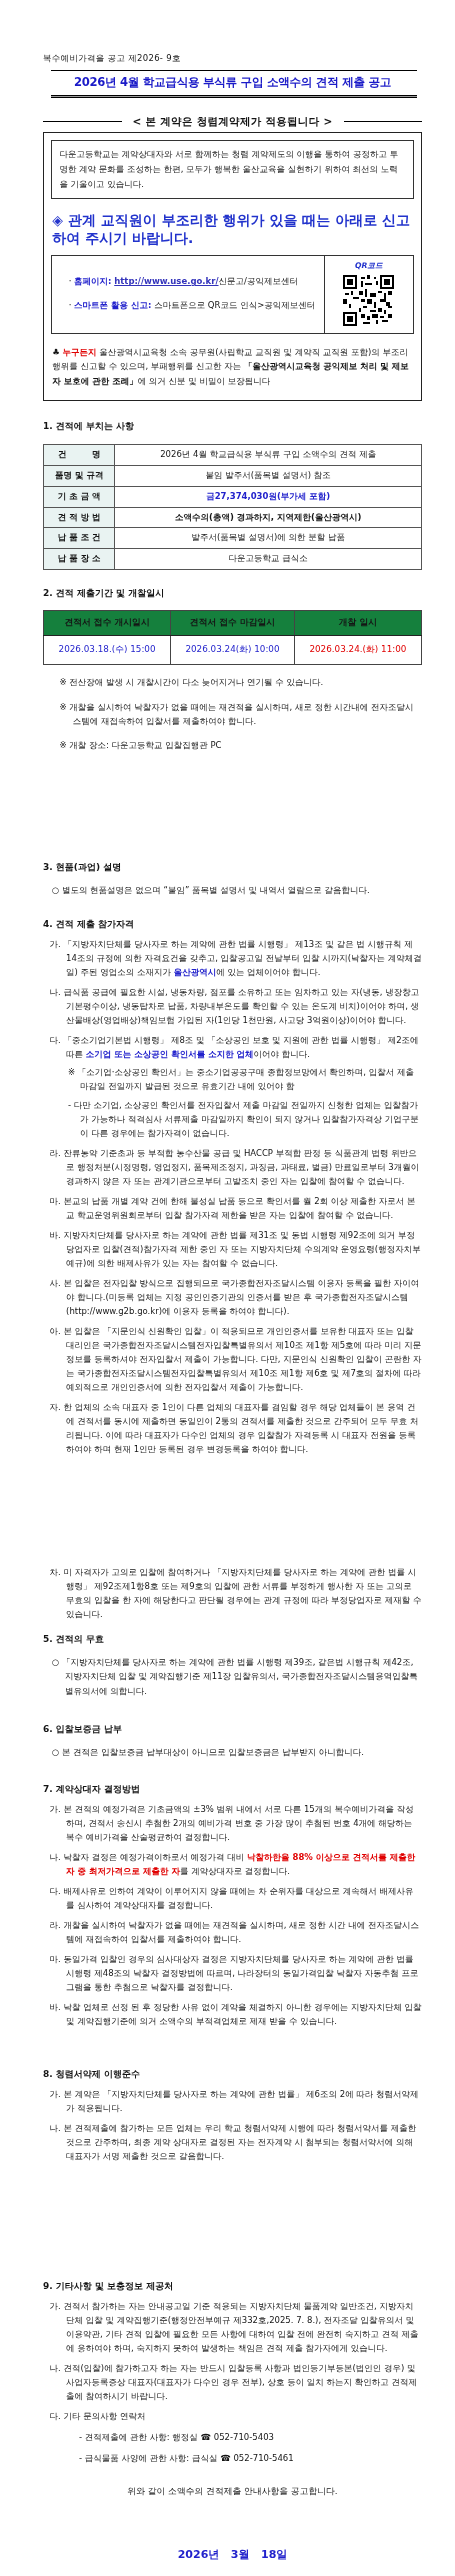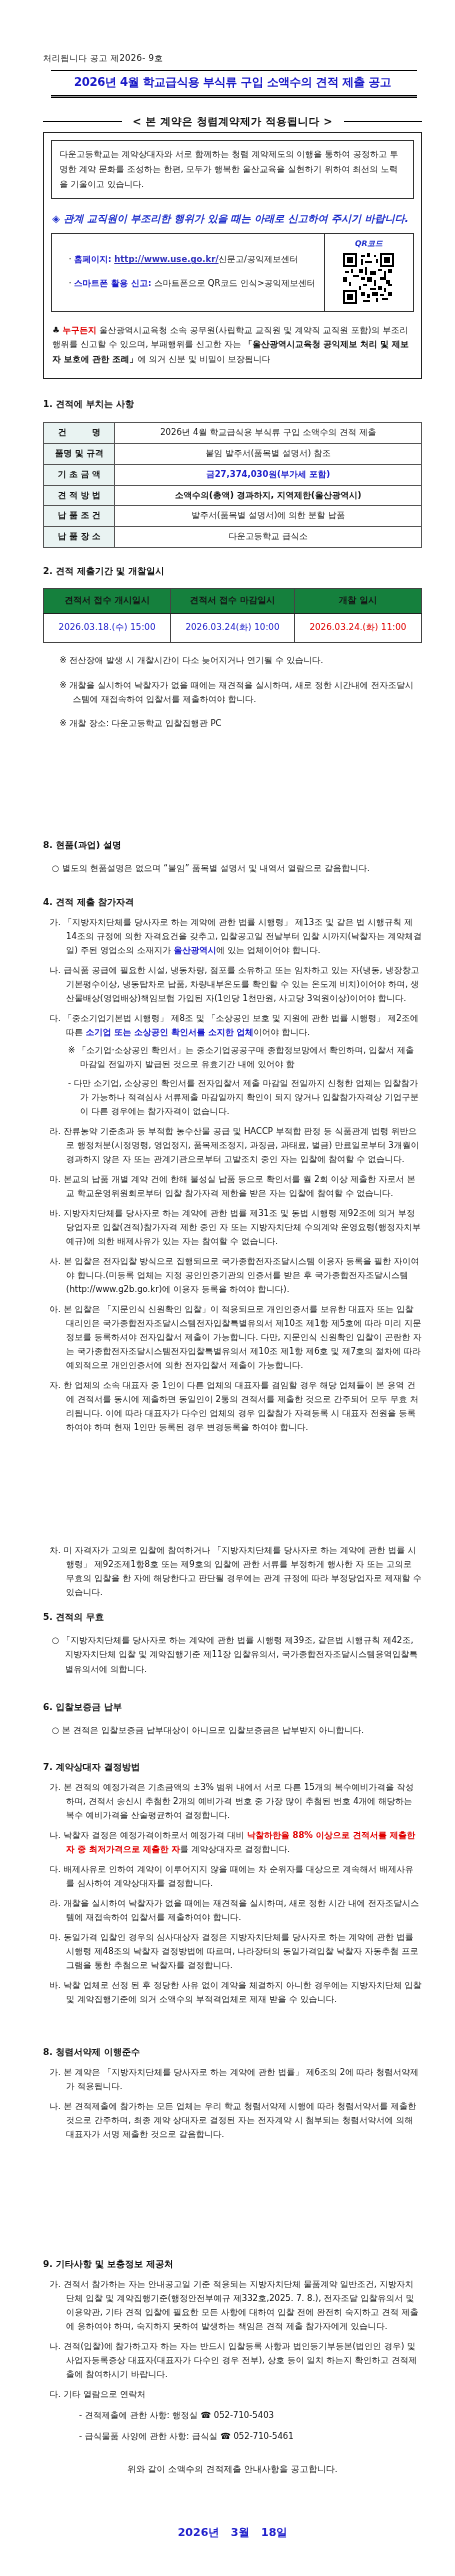--- a/index.html
+++ b/index.html
@@ -13,21 +13,21 @@
   .rule-thin { border:none; border-top:0.9px solid #000; margin:5px 5.5px 0 7.7px; }
   .title { text-align:center; color:#1b1bc8; font-weight:bold; font-size:11.6px; margin-top:3.9px; letter-spacing:-0.3px; }
   .rule-thick { margin:5px 5.5px 0 7.7px; height:1.4px; background:#9a9a9a; border-top:0.9px solid #000; border-bottom:0.9px solid #000; }
 
   .integrity-head { display:flex; align-items:center; margin-top:16.5px; }
   .integrity-head .line { flex:1; border-top:1.1px solid #000; height:0; }
   .integrity-head .txt { margin:0 11px; font-size:10.5px; font-weight:bold; letter-spacing:0.3px; white-space:nowrap; }
 
   .outer-box { border:1.1px solid #222; margin-top:3.3px; padding:6.6px 7.2px 12px; }
   .inner-box { border:0.9px solid #333; padding:6px 7.2px; line-height:15px; font-size:8.5px; }
-  .report-line { color:#2233cc; font-weight:bold; margin:13.2px 1.1px 0; font-size:10px;font-style:italic; }
+  .report-line { color:#2233cc; font-weight:bold; margin:13.2px 1.1px 0; font-size:14px; }
   .qr-wrap { border:0.9px solid #333; margin-top:7.2px; display:flex; align-items:stretch; }
   .qr-left { flex:1; display:flex; flex-direction:column; justify-content:center; gap:12px; padding:8.8px 4.4px 8.8px 16.5px; }
   .bullet-line { font-size:8.5px; }
   .b-label { color:#2222cc; font-weight:bold; }
   .b-url { color:#3333bb; font-weight:bold; text-decoration:underline; }
   .qr-right { width:88px; border-left:0.9px solid #333; display:flex; flex-direction:column; align-items:center; padding:5px 0 6.6px; }
   .qr-label { color:#2233cc; font-weight:bold; font-style:italic; font-size:7.7px; margin-bottom:3.9px; }
   svg.qr { width:51px; height:51px; }
   .anyone { margin:11px 1.1px 0; line-height:14.6px; font-size:8.5px; }
   .red { color:#e00000; }
@@ -64,21 +64,21 @@
   .gap-big { margin-top:109px; }
   .contact { margin:8.8px 0 0 36px; font-size:8.5px; }
   .closing { text-align:center; margin-top:21px; font-size:8.8px; }
   .date { text-align:center; margin-top:49px; color:#2222cc; font-weight:bold; font-size:11px; word-spacing:7.7px; }
 </style>
 </head>
 <body>
 
 <div class="page">
 
-  <div class="ref">처리됩니다 공고 제2026- 9호</div>
+  <div class="ref">복수예비가격을 공고 제2026- 9호</div>
   <hr class="rule-thin">
   <div class="title">2026년 4월 학교급식용 부식류 구입 소액수의 견적 제출 공고</div>
   <div class="rule-thick"></div>
 
   <div class="integrity-head">
     <div class="line"></div>
     <div class="txt">&lt; 본 계약은 청렴계약제가 적용됩니다 &gt;</div>
     <div class="line"></div>
   </div>
 
@@ -209,21 +209,21 @@
         <td class="c-blue">2026.03.24(화) 10:00</td>
         <td class="c-red">2026.03.24.(화) 11:00</td>
       </tr>
     </tbody>
   </table>
 
   <div class="note">※ 전산장애 발생 시 개찰시간이 다소 늦어지거나 연기될 수 있습니다.</div>
   <div class="note">※ 개찰을 실시하여 낙찰자가 없을 때에는 재견적을 실시하며, 새로 정한 시간내에  전자조달시스템에 재접속하여 입찰서를 제출하여야 합니다.</div>
   <div class="note">※ 개찰 장소: 다운고등학교 입찰집행관 PC</div>
 
-  <div class="sec-head mt-sec3">8. 현품(과업) 설명</div>
+  <div class="sec-head mt-sec3">3. 현품(과업) 설명</div>
   <div class="circle-para">○ 별도의 현품설명은 없으며 “붙임” 품목별 설명서 및 내역서 열람으로 갈음합니다.</div>
 
   <div class="sec-head mt-sec4">4. 견적 제출 참가자격</div>
   <div class="item"><span>가. 「지방자치단체를 당사자로 하는 계약에 관한 법률 시행령」 제13조 및 같은 법 시행규칙 제14조의 규정에 의한 자격요건을 갖추고, 입찰공고일 전날부터 입찰 시까지(낙찰자는 계약체결일) 주된 영업소의 소재지가 </span><span class="v-blue">울산광역시</span><span>에 있는 업체이어야 합니다.</span></div>
   <div class="item">나. 급식품 공급에 필요한 시설, 냉동차량, 점포를 소유하고 또는 임차하고 있는 자(냉동, 냉장창고 기본평수이상, 냉동탑차로 납품, 차량내부온도를 확인할 수 있는 온도계 비치)이어야 하며, 생산물배상(영업배상)책임보험 가입된 자(1인당 1천만원, 사고당 3억원이상)이어야 합니다.</div>
   <div class="item"><span>다. 「중소기업기본법 시행령」 제8조 및 「소상공인 보호 및 지원에 관한 법률 시행령」  제2조에 따른 </span><span class="v-blue">소기업 또는 소상공인 확인서를 소지한 업체</span><span>이어야 합니다.</span></div>
   <div class="subnote">※ 「소기업·소상공인 확인서」는 중소기업공공구매 종합정보망에서 확인하며, 입찰서 제출 마감일 전일까지 발급된 것으로 유효기간 내에 있어야 함</div>
   <div class="subnote">- 다만 소기업, 소상공인 확인서를 전자입찰서 제출 마감일 전일까지 신청한 업체는 입찰참가가 가능하나 적격심사 서류제출 마감일까지 확인이 되지 않거나 입찰참가자격상 기업구분이 다른 경우에는 참가자격이 없습니다.</div>
   <div class="item">라. 잔류농약 기준초과 등 부적합 농수산물 공급 및 HACCP 부적합 판정 등 식품관계 법령 위반으로 행정처분(시정명령, 영업정지, 품목제조정지, 과징금, 과태료, 벌금) 만료일로부터 3개월이 경과하지 않은 자 또는 관계기관으로부터 고발조치 중인 자는 입찰에 참여할 수 없습니다.</div>
   <div class="item">마. 본교의 납품 개별 계약 건에 한해 불성실 납품 등으로 확인서를 월 2회 이상 제출한 자로서 본교 학교운영위원회로부터 입찰 참가자격 제한을 받은 자는 입찰에 참여할 수 없습니다.</div>
@@ -247,21 +247,21 @@
   <div class="item">마. 동일가격 입찰인 경우의 심사대상자 결정은 지방자치단체를 당사자로 하는 계약에 관한 법률 시행령 제48조의 낙찰자 결정방법에 따르며, 나라장터의 동일가격입찰 낙찰자 자동추첨 프로그램을 통한 추첨으로 낙찰자를 결정합니다.</div>
   <div class="item">바. 낙찰 업체로 선정 된 후 정당한 사유 없이 계약을 체결하지 아니한 경우에는 지방자치단체 입찰 및 계약집행기준에 의거 소액수의 부적격업체로 제재 받을 수 있습니다.</div>
 
   <div class="sec-head mt-sec8">8. 청렴서약제 이행준수</div>
   <div class="item">가. 본 계약은 「지방자치단체를 당사자로 하는 계약에 관한 법률」 제6조의 2에 따라 청렴서약제가 적용됩니다.</div>
   <div class="item">나. 본 견적제출에 참가하는 모든 업체는 우리 학교 청렴서약제 시행에 따라 청렴서약서를 제출한 것으로 간주하며, 최종 계약 상대자로 결정된 자는 전자계약 시 첨부되는 청렴서약서에 의해 대표자가 서명 제출한 것으로 갈음합니다.</div>
 
   <div class="sec-head mt-sec9">9. 기타사항 및 보충정보 제공처</div>
   <div class="item">가. 견적서 참가하는 자는 안내공고일 기준 적용되는 지방자치단체 물품계약 일반조건, 지방자치단체 입찰 및 계약집행기준(행정안전부예규 제332호,2025. 7. 8.), 전자조달 입찰유의서 및 이용약관, 기타 견적 입찰에 필요한 모든 사항에 대하여 입찰 전에 완전히 숙지하고 견적 제출에 응하여야 하며, 숙지하지 못하여 발생하는 책임은 견적 제출 참가자에게 있습니다.</div>
   <div class="item">나. 견적(입찰)에 참가하고자 하는 자는 반드시 입찰등록 사항과 법인등기부등본(법인인 경우) 및 사업자등록증상 대표자(대표자가 다수인 경우 전부), 상호 등이 일치 하는지 확인하고 견적제출에 참여하시기 바랍니다.</div>
-  <div class="item">다. 기타 열람으로 연락처</div>
+  <div class="item">다. 기타 문의사항 연락처</div>
   <div class="contact">- 견적제출에 관한 사항: 행정실 ☎ 052-710-5403</div>
   <div class="contact">- 급식물품 사양에 관한 사항: 급식실 ☎ 052-710-5461</div>
 
   <div class="closing">위와 같이 소액수의 견적제출 안내사항을 공고합니다.</div>
   <div class="date">2026년 3월 18일</div>
 
 </div>
 
 
 </body></html>

